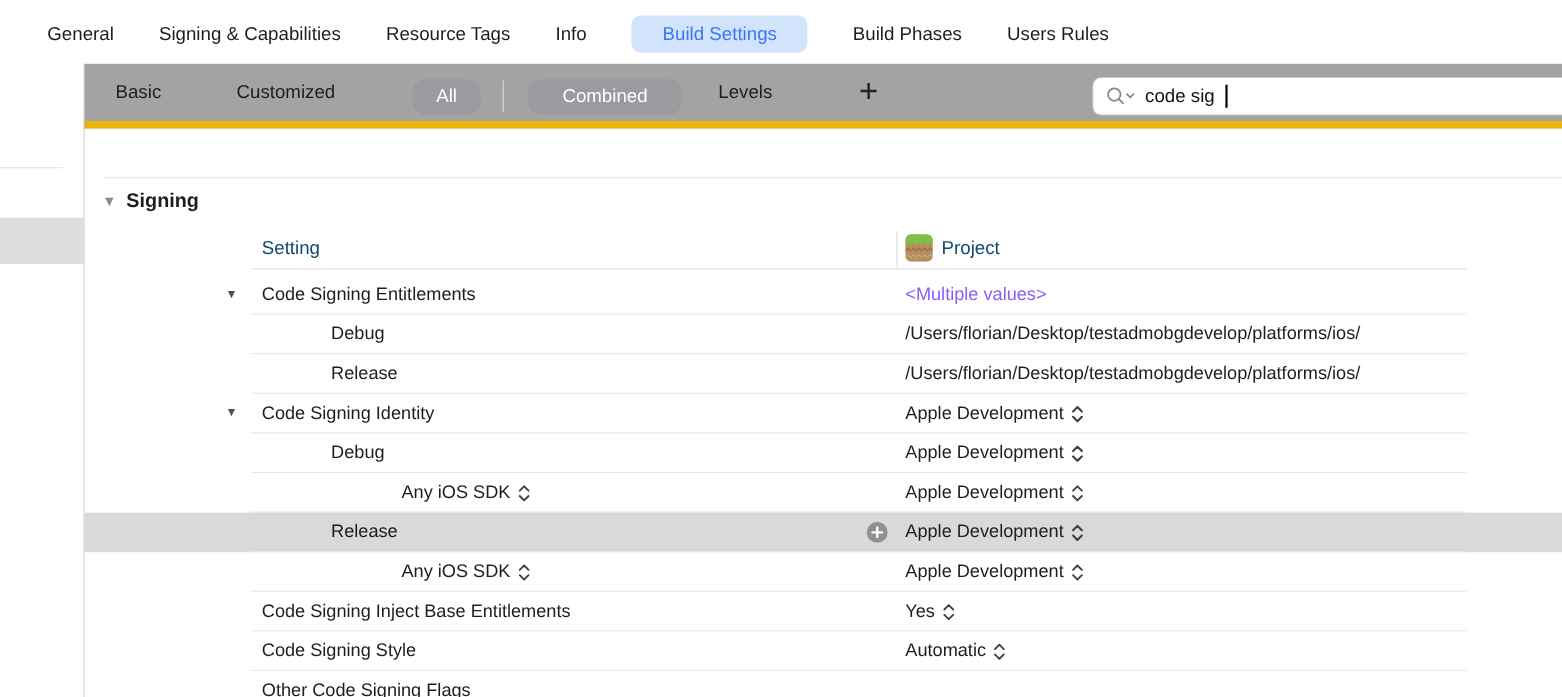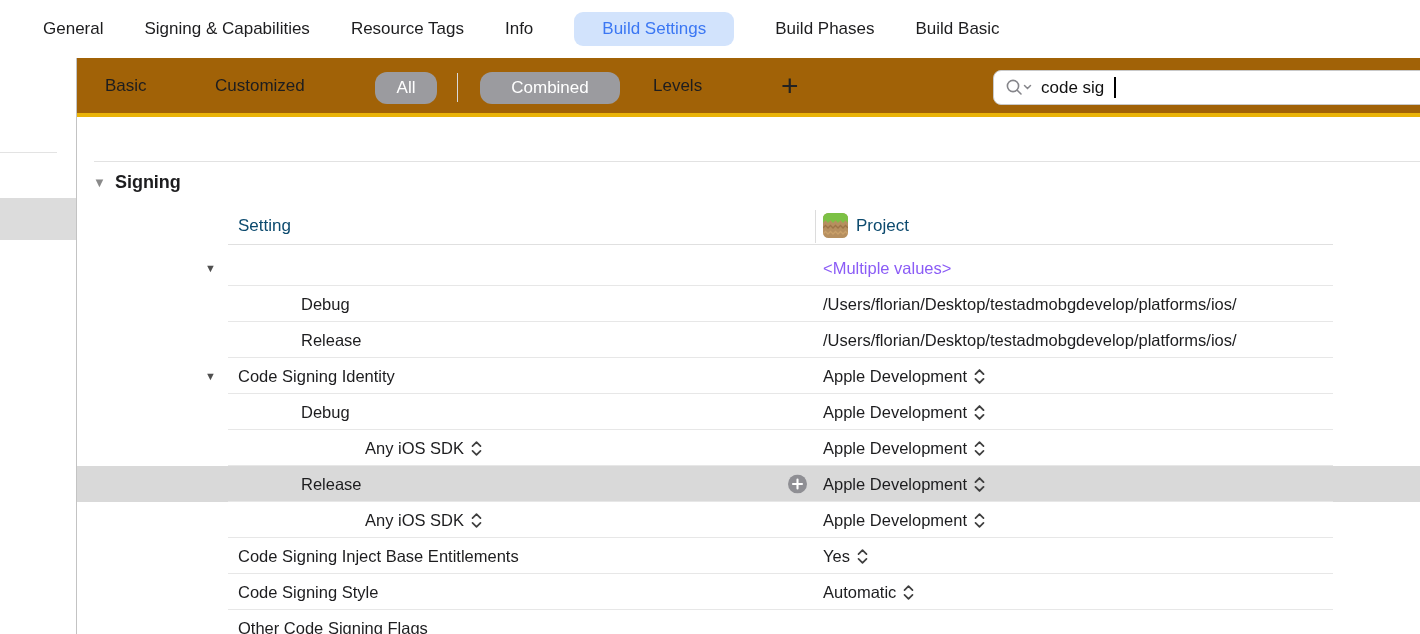--- a/index.html
+++ b/index.html
@@ -1,34 +1,34 @@
 <!DOCTYPE html>
 <html><head>
 <meta charset="utf-8">
 <style>
   * { margin:0; padding:0; box-sizing:border-box; }
   body { font-family:"Liberation Sans","DejaVu Sans",sans-serif; color:#1d1d1f; background:#fff; }
   .screen { position:relative; width:1420px; height:634px; overflow:hidden; background:#fff; }
 
   
   .tabbar { position:absolute; top:0; left:0; right:0; height:64px;
-            border-bottom:6px solid #22c55e; display:flex; align-items:center;
+            border-bottom:2px solid #22c55e; display:flex; align-items:center;
             padding-left:43px; gap:41px; background:#fff; }
   .tab { font-size:17px; white-space:nowrap; cursor:default; }
   .tab.sel { background:#d2e3fc; color:#3b77f3; padding:7px 28px; border-radius:9px; }
 
   
   .sidebar { position:absolute; left:0; top:58px; width:77px; bottom:0;
              background:#fff; border-right:1px solid #c3c3c3; }
   .sb-line { position:absolute; top:94px; left:0; width:57px; height:1px; background:#e3e3e3; }
   .sb-sel  { position:absolute; top:140px; left:0; right:0; height:42px; background:#dcdcdc; }
 
   
   .toolbar { position:absolute; left:77px; top:58px; right:0; height:59px;
-             border-bottom:4px solid #eab308; background:#a16207;text-decoration:underline; }
+             border-bottom:7px solid #eab308; background:#a3a3a3;text-decoration:underline; }
   .tbtxt { position:absolute; top:0; height:100%; display:flex; align-items:center;
            font-size:17px; white-space:nowrap; }
   .pill { position:absolute; top:14px; height:32px; background:#9b9b9f; color:#fff;
           border-radius:12px; display:flex; align-items:center; justify-content:center;
           font-size:17px;text-align:right; }
   .tb-divider { position:absolute; left:380px; top:15px; width:1px; height:29px; background:#d9d9d9; }
   .tb-plus { position:absolute; left:704px; top:0; height:100%; display:flex; align-items:center;
              font-size:30px; font-weight:300; color:#222; }
   .search { position:absolute; left:916px; top:12px; width:520px; height:35px;
             border:1px solid #c9c9c9; border-radius:8px; background:#fff;
@@ -73,21 +73,21 @@
 
 <div class="screen">
 
   <div class="tabbar">
     <span class="tab">General</span>
     <span class="tab">Signing &amp; Capabilities</span>
     <span class="tab">Resource Tags</span>
     <span class="tab">Info</span>
     <span class="tab sel">Build Settings</span>
     <span class="tab">Build Phases</span>
-    <span class="tab">Build Basic</span>
+    <span class="tab">Users Rules</span>
   </div>
 
   <div class="sidebar">
     <div class="sb-line"></div>
     <div class="sb-sel"></div>
   </div>
 
   <div class="toolbar">
     <span class="tbtxt" style="left:28px">Basic</span>
     <span class="tbtxt" style="left:138px">Customized</span>
@@ -134,20 +134,23 @@
         </svg>
       </span>
       <span class="th-label th-project">Project</span>
       <span class="th-sep"></span>
     </div>
 
     <div class="rows">
 
       <div class="row l1">
         <span class="tri">▼</span>
+        <span class="lbl">
+            <span>Code Signing Entitlements</span>
+          </span>
         <span class="val mut">
             <span>&lt;Multiple values&gt;</span>
           </span>
         <span class="sep"></span>
       </div>
 
       <div class="row l2">
         <span class="lbl">
             <span>Debug</span>
           </span>

